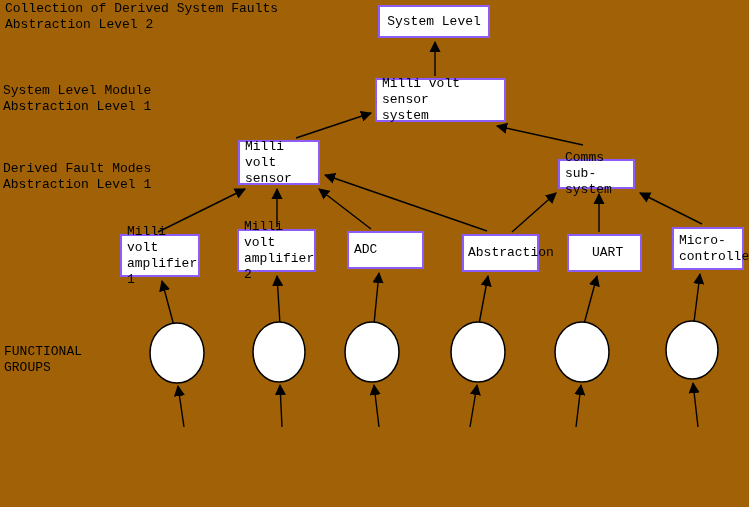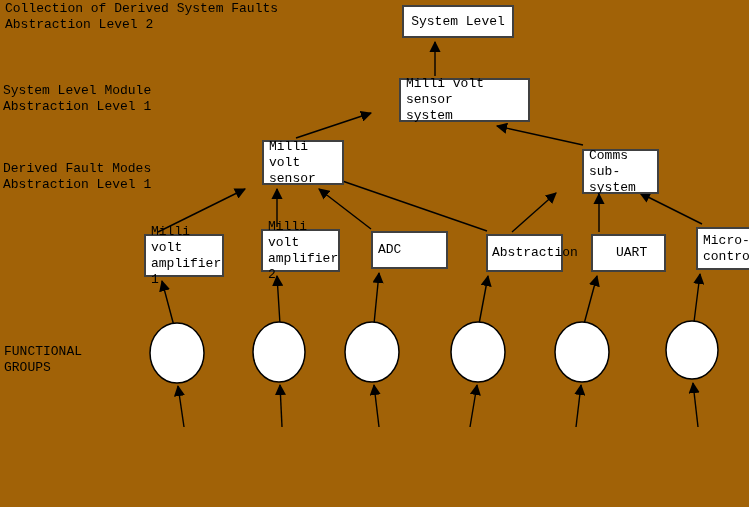--- a/index.html
+++ b/index.html
@@ -19,27 +19,26 @@
     width: 749px; height: 507px;
   }
   .side-label {
     position: absolute;
     white-space: pre-line;
     line-height: 16px;
     font-size: 13px;
   }
   .box {
     position: absolute;
-    border: 2px solid #404040;
+    border: 2px solid #8b5cf6;
     background: #fff;
     box-sizing: border-box;
     display: flex;
     align-items: center;
     line-height: 16px;
-    margin-left: 24px;
   }
   .box .txt { white-space: pre-line; padding: 2px 5px; }
   .box.center { justify-content: center; text-align: center; }
 </style>
 </head>
 <body>
 
 <div class="diagram">
 
   <svg class="arrow-layer" width="749" height="507" viewBox="0 0 749 507" xmlns="http://www.w3.org/2000/svg">
@@ -98,21 +97,21 @@
   <div class="box" style="left:375px; top:78px; width:131px; height:44px;">
     <span class="txt">Milli volt sensor
 system</span>
   </div>
 
   <div class="box" style="left:238px; top:140px; width:82px; height:45px;">
     <span class="txt">Milli volt
 sensor</span>
   </div>
 
-  <div class="box" style="left:558px; top:149px; width:77px; height:45px;">
+  <div class="box" style="left:558px; top:159px; width:77px; height:30px;">
     <span class="txt">Comms
 sub-system</span>
   </div>
 
   <div class="box" style="left:120px; top:234px; width:80px; height:43px;">
     <span class="txt">Milli volt
 amplifier 1</span>
   </div>
 
   <div class="box" style="left:237px; top:229px; width:79px; height:43px;">

